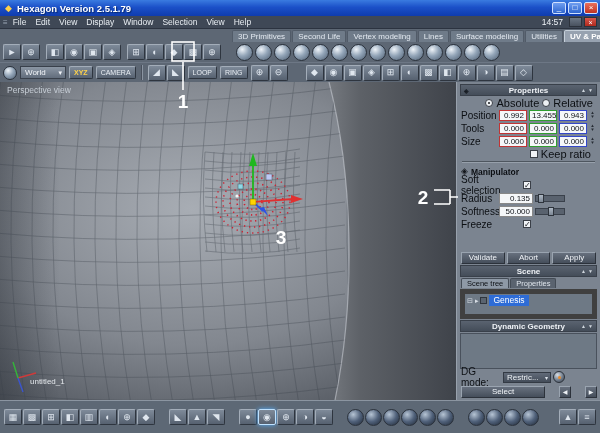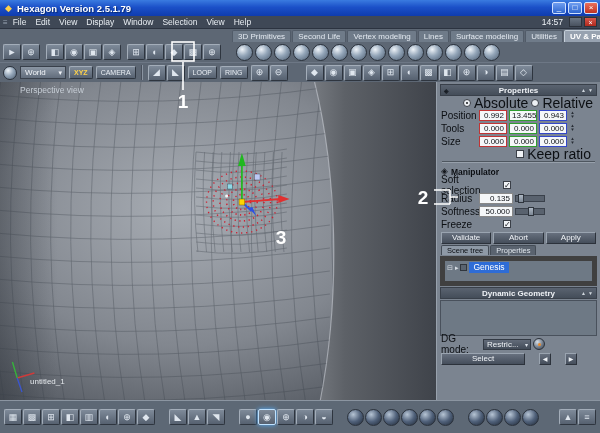--- a/index.html
+++ b/index.html
@@ -57,58 +57,58 @@
   .tbtn{height:13px;padding:0 4px;font-size:7px;display:flex;align-items:center;color:#e8edf3;
     background:linear-gradient(#7e8a99,#566170);border:1px solid;border-color:#a3adb9 #2e353f #2e353f #a3adb9;border-radius:2px;}
   .tbtn.xyz{color:#ffd24a;font-weight:bold;}
   .vsep{width:2px;height:15px;border-left:1px solid #49505c;border-right:1px solid #8a94a1;margin:0 2px;}
   .bigsep{width:12px;}
 
   
   .main{flex:1;display:flex;min-height:0;}
   .viewport{flex:1;position:relative;overflow:hidden;}
   .viewport svg.vp{position:absolute;inset:0;width:100%;height:100%;}
-  .vplabel{position:absolute;left:20px;top:3px;font-size:8.5px;color:#c6cdd5;}
+  .vplabel{position:absolute;left:7px;top:3px;font-size:8.5px;color:#c6cdd5;}
   .docname{position:absolute;left:30px;bottom:14px;font-size:8px;color:#e4e8ec;}
 
   
-  .panel{width:164px;flex:none;background:#7b8490;border-left:1px solid #98a1ac;
+  .panel{width:144px;flex:none;background:#7b8490;border-left:1px solid #98a1ac;
     display:flex;flex-direction:column;gap:1px;padding:2px 3px;overflow:hidden;}
   .phead{flex:none;height:12px;background:linear-gradient(#5a6370,#444d59);border:1px solid #39404a;
     display:flex;align-items:center;justify-content:center;color:#eef1f5;font-size:8px;font-weight:bold;position:relative;}
   .ph-ico{position:absolute;left:3px;font-size:6px;color:#171c23;}
   .ph-ico::before{content:"◈";}
   .ph-arrs{position:absolute;right:3px;display:flex;gap:2px;}
   .pharr{font-size:5px;color:#cfd6dd;line-height:1;}
   .pharr.up::before{content:"▲";} .pharr.dn::before{content:"▼";}
   .prow{flex:none;height:12px;display:flex;align-items:center;gap:2px;padding:0 1px;}
   .plabel{color:#0c0f13;font-size:10px;width:36px;flex:none;}
   .plabel.wide{width:60px;}
   .field{background:#f5f7f9;color:#101318;font-size:8px;height:11px;line-height:9px;text-align:right;
     padding:0 2px;width:28px;flex:none;border:1px solid #888;}
   .fx{border-color:#c03434;} .fy{border-color:#2f9e2f;} .fz{border-color:#3347c8;}
   .spin{width:7px;flex:none;display:flex;flex-direction:column;align-items:center;}
   .sarr{font-size:4.5px;line-height:4.5px;color:#262c34;}
   .sarr.up::before{content:"▲";} .sarr.dn::before{content:"▼";}
   .radios{height:11px;justify-content:flex-end;gap:3px;padding-right:4px;}
   .radio{width:8px;height:8px;flex:none;border-radius:50%;background:#eef1f4;border:1px solid #3a3f47;position:relative;}
   .radio.checked::after{content:"";position:absolute;inset:2px;background:#16181c;border-radius:50%;}
-  .rlabel{color:#0c0f13;font-size:14px;}
+  .rlabel{color:#0c0f13;font-size:11px;}
   .keep{height:11px;justify-content:flex-end;gap:3px;padding-right:6px;}
   .chk{width:8px;height:8px;flex:none;background:#f0f3f6;border:1px solid #3a3f47;
     font-size:8px;line-height:7px;color:#101318;text-align:center;}
   .chk.checked::before{content:"✓";}
   .groove{flex:none;height:2px;border-top:1px solid #4e565f;border-bottom:1px solid #97a0ab;margin:1px 2px;}
   .manip{height:13px;gap:3px;}
   .manip-ico{font-size:9px;color:#14171c;line-height:1;}
   .manip-ico::before{content:"◈";}
   .mtitle{font-size:8.5px;font-weight:bold;color:#0c0f13;}
   .slider{width:30px;height:7px;flex:none;background:#59626e;border:1px solid #3a414b;position:relative;}
   .thumb{position:absolute;top:-2px;width:6px;height:9px;background:linear-gradient(#aeb8c4,#7c8794);border:1px solid #2e343c;}
-  .btns{height:13px;gap:2px;}
+  .btns{height:13px;gap:2px;margin-top:20px;}
   .pbtn{flex:1;height:12px;display:flex;align-items:center;justify-content:center;font-size:8px;color:#f1f4f8;
     background:linear-gradient(#67707e,#454e5b);border:1px solid;border-color:#9aa4b0 #2c323b #2c323b #9aa4b0;}
   .stabs{flex:none;height:10px;display:flex;gap:1px;padding:0 1px;}
   .stab{padding:0 5px;display:flex;align-items:center;font-size:7.5px;background:#5a636f;color:#dfe5ec;
     border:1px solid #444c56;border-bottom:none;border-radius:2px 2px 0 0;}
   .stab.active{background:#8e99a6;color:#0e1116;}
   .treebox{flex:none;height:30px;background:#6e7985;border:5px solid #404040;padding:1px 2px;}
   .treerow{display:flex;align-items:center;gap:2px;height:11px;}
   .texp{font-size:7px;color:#d6dce3;line-height:1;}
   .texp.a::before{content:"⊟";} .texp.b::before{content:"▸";}
@@ -459,20 +459,27 @@
       </div>
       <div class="prow">
         <span class="plabel wide">Freeze</span>
         <span class="chk checked"></span>
       </div>
       <div class="prow btns">
         <span class="pbtn">Validate</span>
         <span class="pbtn">Abort</span>
         <span class="pbtn">Apply</span>
       </div>
+      <div class="phead">
+        <span>Scene</span>
+        <span class="ph-arrs">
+            <span class="pharr up"></span>
+            <span class="pharr dn"></span>
+          </span>
+      </div>
       <div class="stabs">
         <span class="stab active">Scene tree</span>
         <span class="stab">Properties</span>
       </div>
       <div class="treebox">
         <div class="treerow">
           <span class="texp a"></span>
           <span class="texp b"></span>
           <span class="tcube"></span>
           <span class="titem">Genesis</span>

